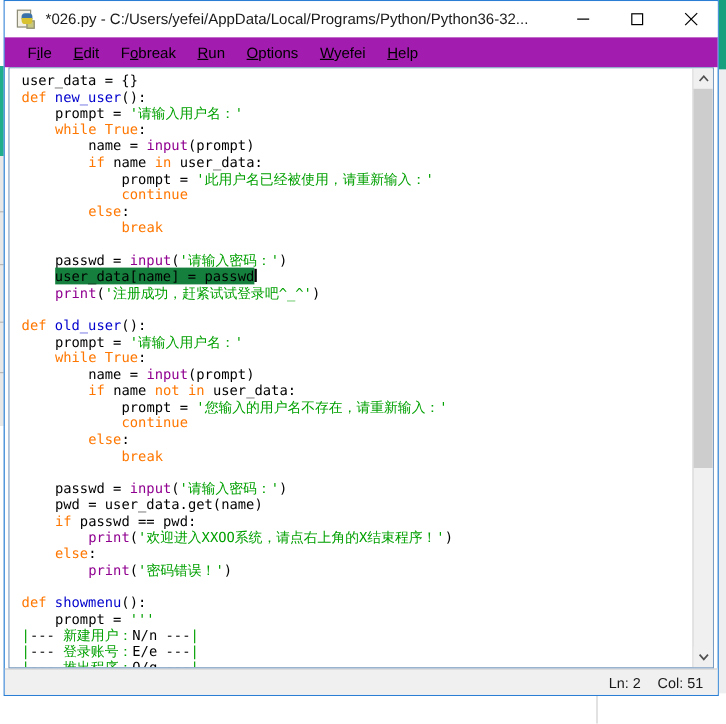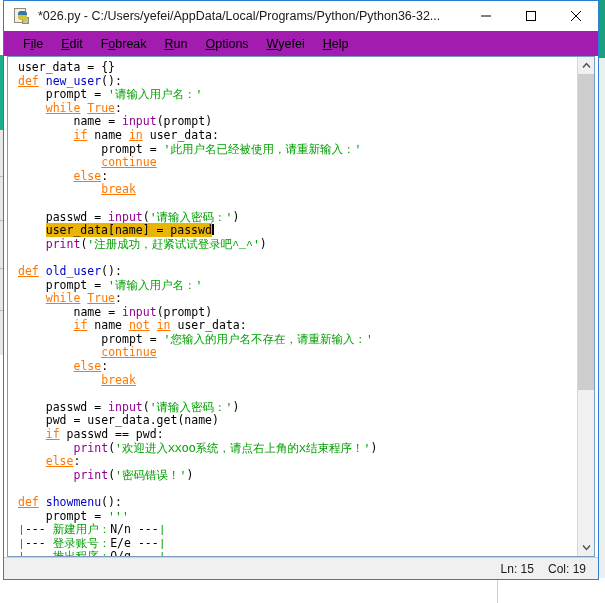--- a/index.html
+++ b/index.html
@@ -188,26 +188,26 @@
   }
   #code {
     font-family: "DejaVu Sans Mono", "Liberation Mono", monospace;
     font-size: 11.5px;
     line-height: 13.6px;
     white-space: pre;
     color: #000000;
     letter-spacing: 0px;
   }
   .ln { display: block; height: 13.6px; }
-  .kw   { color: #ff7700; text-decoration: underline; }
+  .kw   { color: #ff7700; }
   .def  { color: #0000cd; margin-top: 40px; }
   .bi   { color: #900090; text-align: right; }
-  .str  { color: #00a000; font-family: Liberation Mono, monospace; }
+  .str  { color: #00a000; }
   .pl   { color: #000000; }
-  .sel  { background: #eab308; color: #000000; }
+  .sel  { background: #15803d; color: #000000; }
   .cursor-bar {
     display: inline-block;
     width: 2px;
     height: 11px;
     background: #000000;
     vertical-align: -1px;
   }
 
   
   #vscroll {
@@ -329,16 +329,16 @@
       <div id="vthumb" style="height: 316px; top: 17px;"></div>
       <div class="sb-arrow bot">
         <svg width="9" height="7" viewBox="0 0 9 7">
             <path d="M1 1.5 L4.5 5.5 L8 1.5" fill="none" stroke="#505050" stroke-width="1.4"></path>
           </svg>
       </div>
     </div>
   </div>
 
   <div id="statusbar">
-    <span class="status-text">Ln: 15</span>
-    <span class="status-text">Col: 19</span>
+    <span class="status-text">Ln: 2</span>
+    <span class="status-text">Col: 51</span>
   </div>
 </div>
 
 </body></html>

